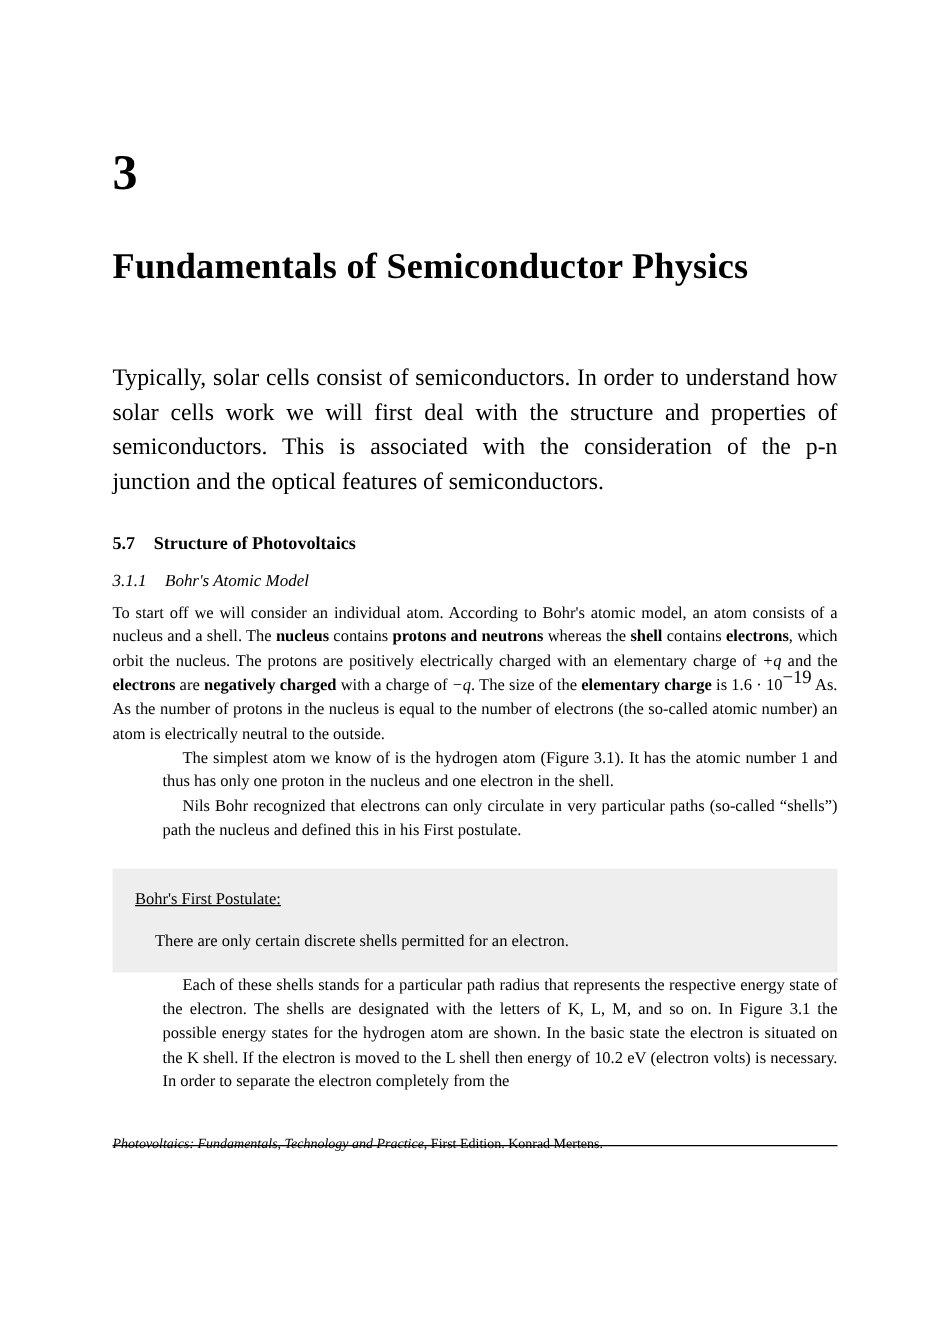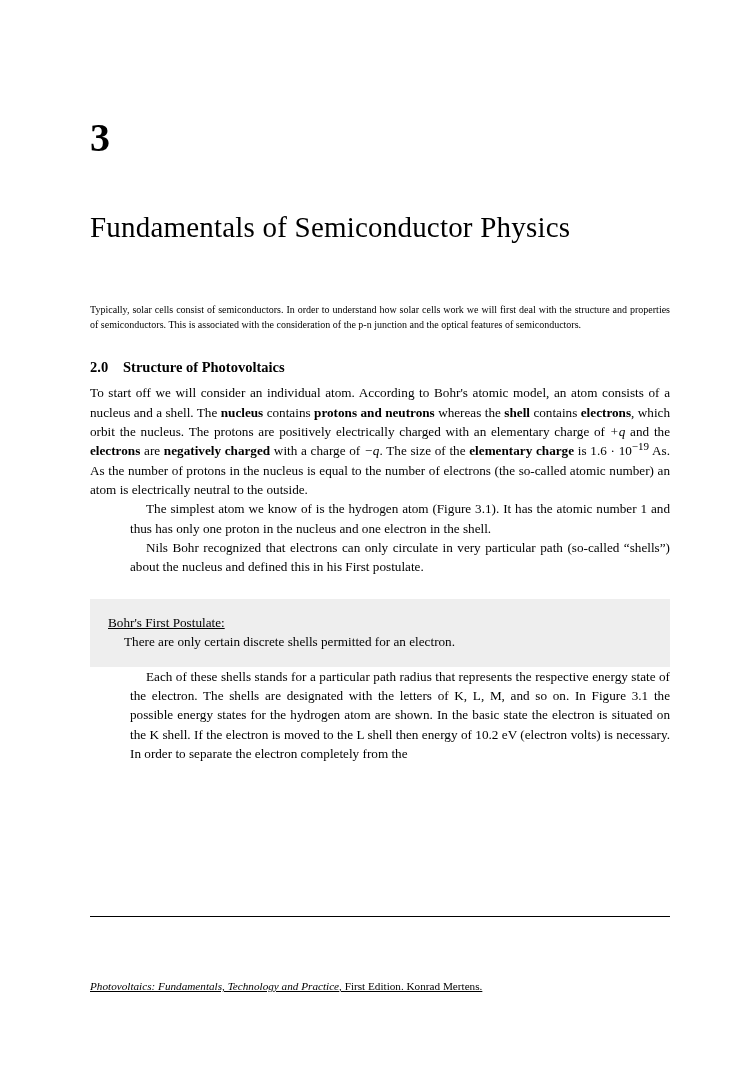--- a/index.html
+++ b/index.html
@@ -24,27 +24,27 @@
   }
   .chapter-number {
     font-size: 40px;
     font-weight: bold;
     line-height: 1;
     margin-top: 118px;
     letter-spacing: 0px;
   }
   .chapter-title {
     font-size: 29px;
-    font-weight: normal;
+    font-weight: bold;
     line-height: 1.22;
-    margin-top: 52px;
+    margin-top: 38px;
     letter-spacing: 0.2px;
   }
   .intro {
-    font-size: 10px;
+    font-size: 19px;
     line-height: 1.45;
     text-align: justify;
     margin-top: 58px;
   }
   h2.section {
     font-size: 14.5px;
     font-weight: bold;
     margin: 26px 0 0 0;
     line-height: 1.3;
   }
@@ -71,83 +71,85 @@
     margin: 6px 0 0 0;
   }
   p.body.indent {
     text-indent: 16px;
     margin-top: 0;
     margin-left: 40px;
   }
   b { font-weight: bold; font-family: Liberation Serif, serif; }
   i { font-style: italic; }
   .sup {
-    font-size: 11px;
+    font-size: 15px;
     vertical-align: super;
     line-height: 0;
   }
   .boxed {
     background: #eeeeee;
     margin-top: 22px;
     padding: 14px 30px 16px 18px;
     font-size: 13.2px;
     line-height: 1.45;
   }
   .boxed .title {
     text-decoration: underline;
   }
   .boxed .line2 {
     text-indent: 16px;
-    margin-top: 0;
+    margin-top: 14px;
   }
   .after-box {
     margin-top: 22px;
   }
   .footnote-rule {
     border: none;
     border-top: 0.8px solid #000;
     margin: 0;
     width: 580px;
     position: absolute;
     top: 916px;
     left: 0;
   }
   .footnote {
     position: absolute;
-    top: 979px;
+    top: 908px;
     left: 0;
     width: 580px;
     font-size: 11.2px;
     line-height: 1.4;
-    text-decoration: underline;
   }
   .footnote .l1 { font-style: italic; }
   .footnote .l1 .roman { font-style: normal; }
 </style>
 </head>
 <body>
 
 <div class="page">
 
   <div class="chapter-number">3</div>
 
   <div class="chapter-title">Fundamentals of Semiconductor Physics</div>
 
   <p class="intro">Typically, solar cells consist of semiconductors. In order to understand how solar cells work we will first deal with the structure and properties of semiconductors. This is associated with the consideration of the p-n junction and the optical features of semiconductors.</p>
 
   <h2 class="section">
-    <span class="num">2.0</span><span>Structure of Photovoltaics</span>
+    <span class="num">5.7</span><span>Structure of Photovoltaics</span>
   </h2>
 
+  <h3 class="subsection">
+    <span class="num">3.1.1</span><span>Bohr's Atomic Model</span>
+  </h3>
 
   <p class="body"><span>To start off we will consider an individual atom. According to Bohr's atomic model, an atom consists of a nucleus and a shell. The </span><b>nucleus</b><span> contains </span><b>protons and neutrons</b><span> whereas the </span><b>shell</b><span> contains </span><b>electrons</b><span>, which orbit the nucleus. The protons are positively electrically charged with an elementary charge of </span><i>+q</i><span> and the </span><b>electrons</b><span> are </span><b>negatively charged</b><span> with a charge of </span><i>−q</i><span>. The size of the </span><b>elementary charge</b><span> is 1.6 · 10</span><span class="sup">−19</span><span> As. As the number of protons in the nucleus is equal to the number of electrons (the so-called atomic number) an atom is electrically neutral to the outside.</span></p>
 
   <p class="body indent">The simplest atom we know of is the hydrogen atom (Figure 3.1). It has the atomic number 1 and thus has only one proton in the nucleus and one electron in the shell.</p>
 
-  <p class="body indent">Nils Bohr recognized that electrons can only circulate in very particular path (so-called “shells”) about the nucleus and defined this in his First postulate.</p>
+  <p class="body indent">Nils Bohr recognized that electrons can only circulate in very particular paths (so-called “shells”) path the nucleus and defined this in his First postulate.</p>
 
   <div class="boxed">
     <div class="title">Bohr's First Postulate:</div>
     <div class="line2">There are only certain discrete shells permitted for an electron.</div>
   </div>
 
   <p class="body indent after-box">Each of these shells stands for a particular path radius that represents the respective energy state of the electron. The shells are designated with the letters of K, L, M, and so on. In Figure 3.1 the possible energy states for the hydrogen atom are shown. In the basic state the electron is situated on the K shell. If the electron is moved to the L shell then energy of 10.2 eV (electron volts) is necessary. In order to separate the electron completely from the</p>
 
   <hr class="footnote-rule">
 

